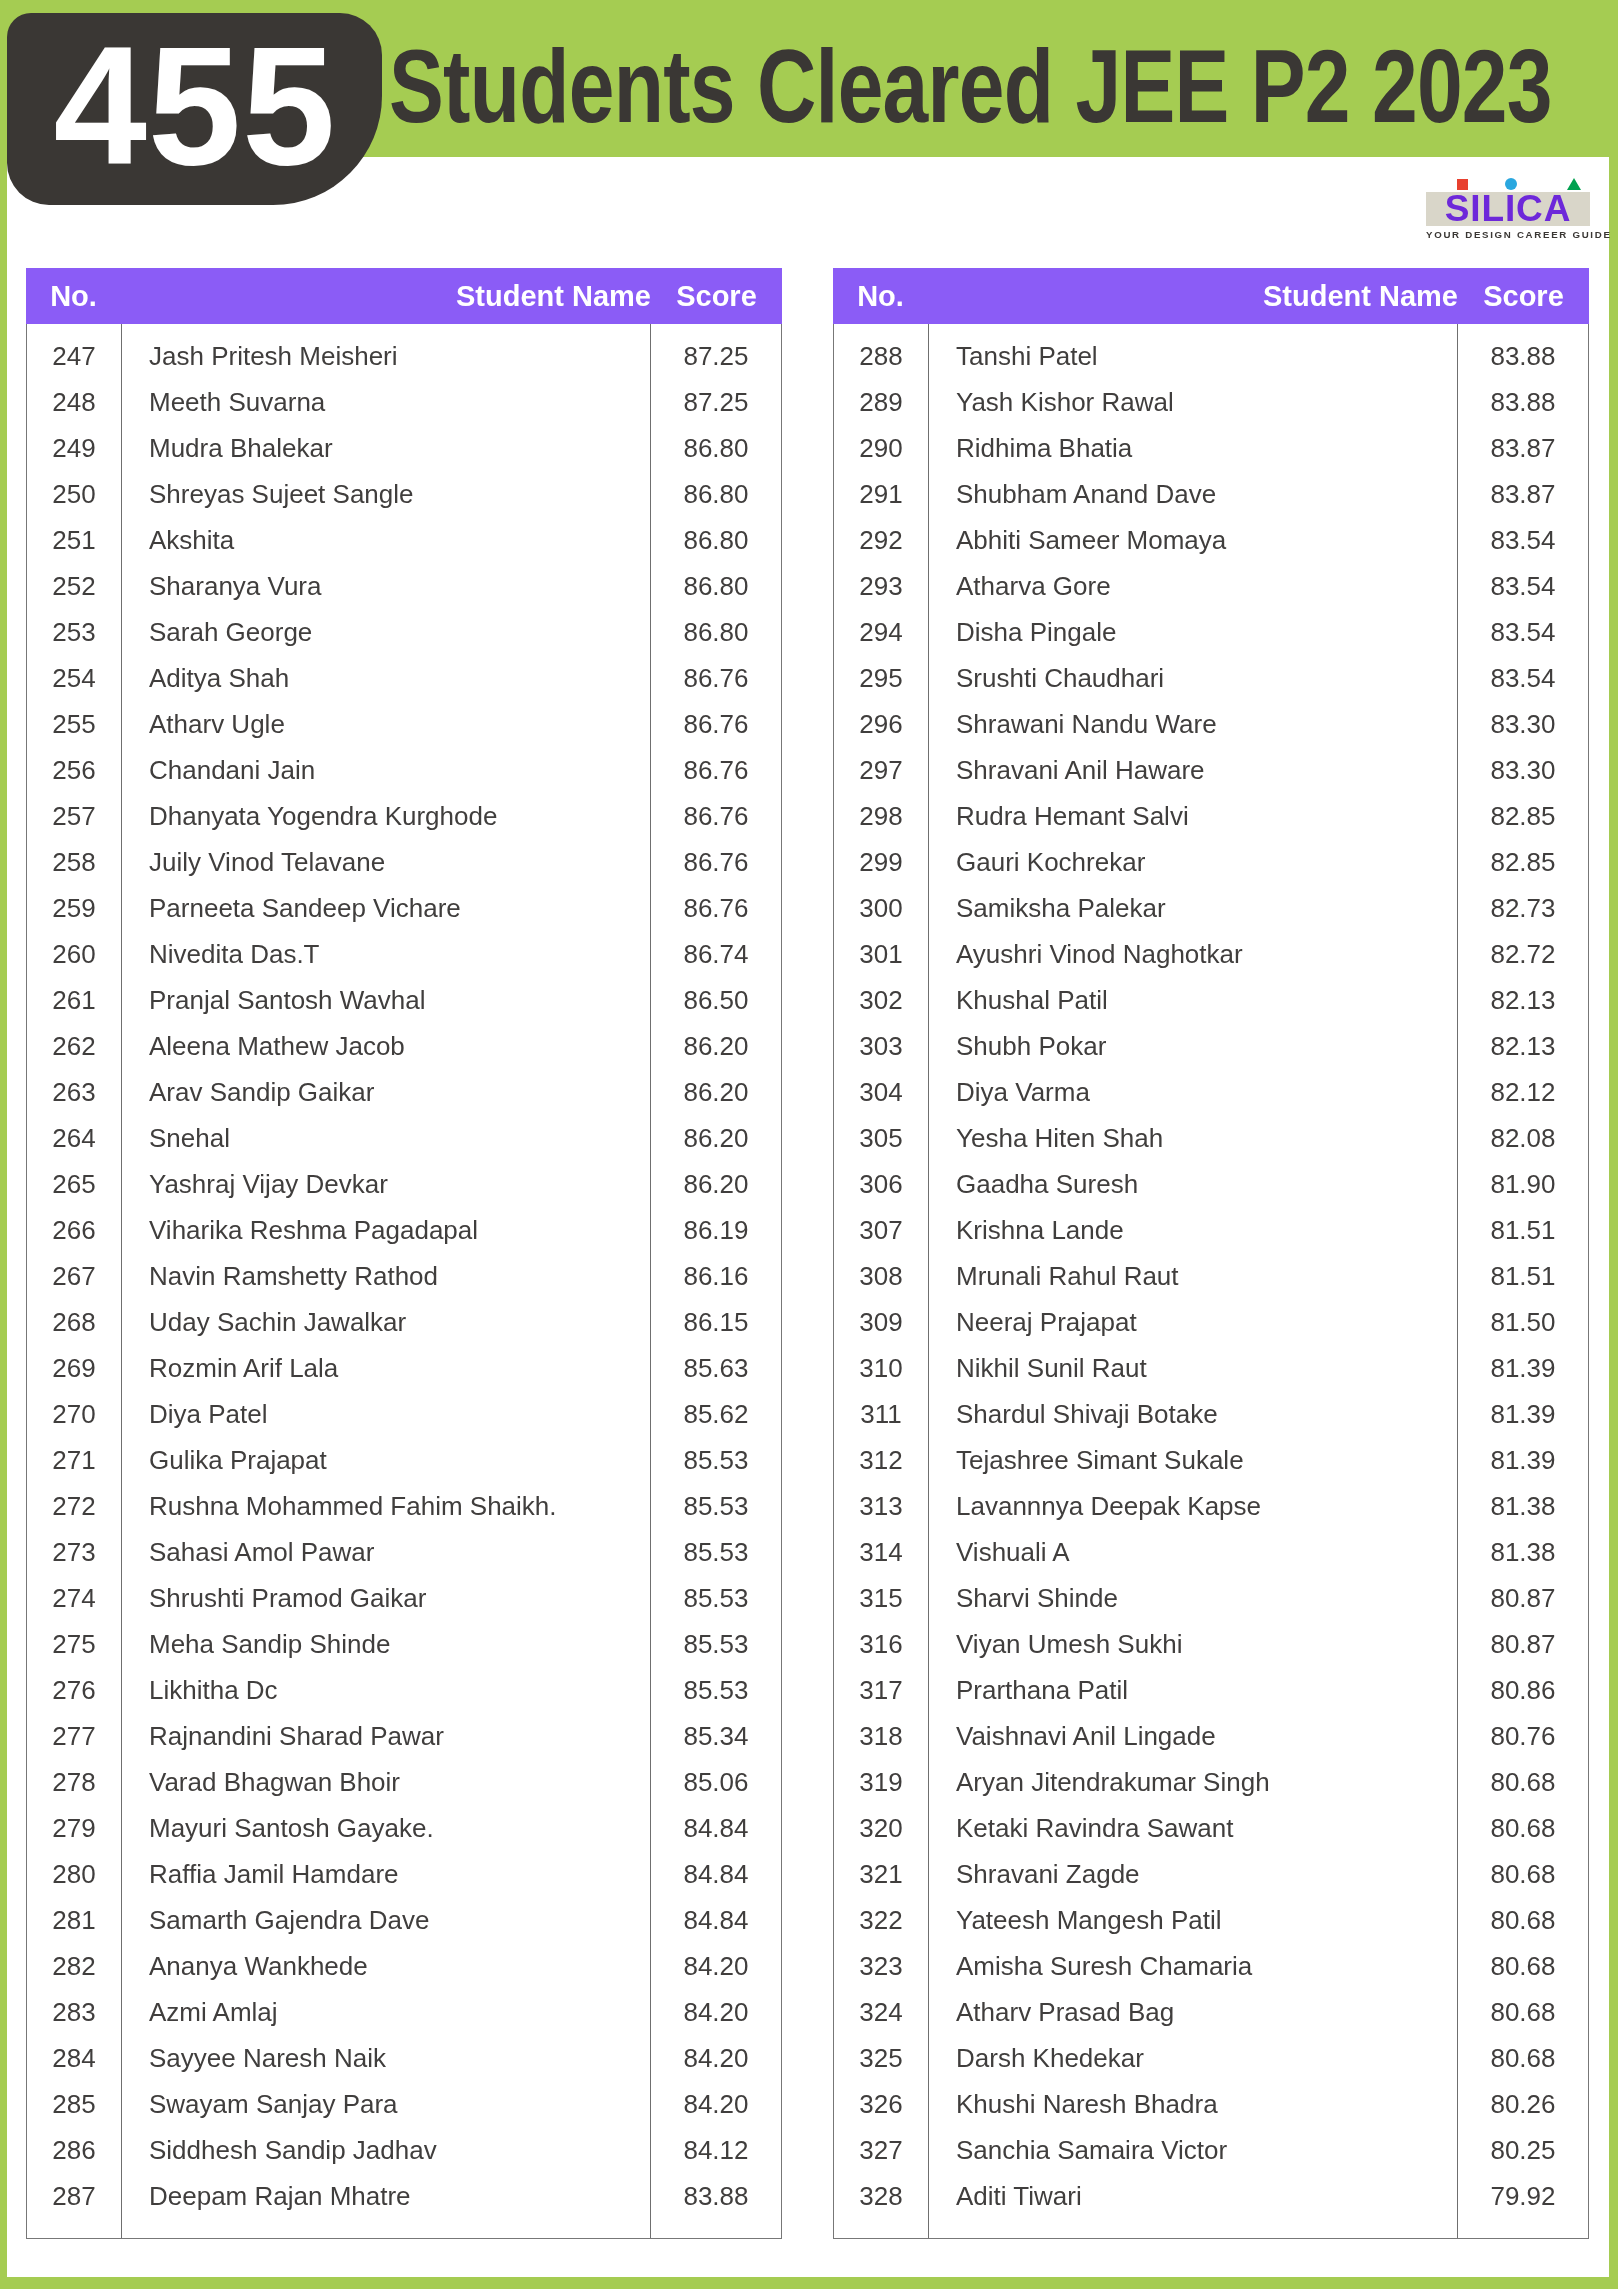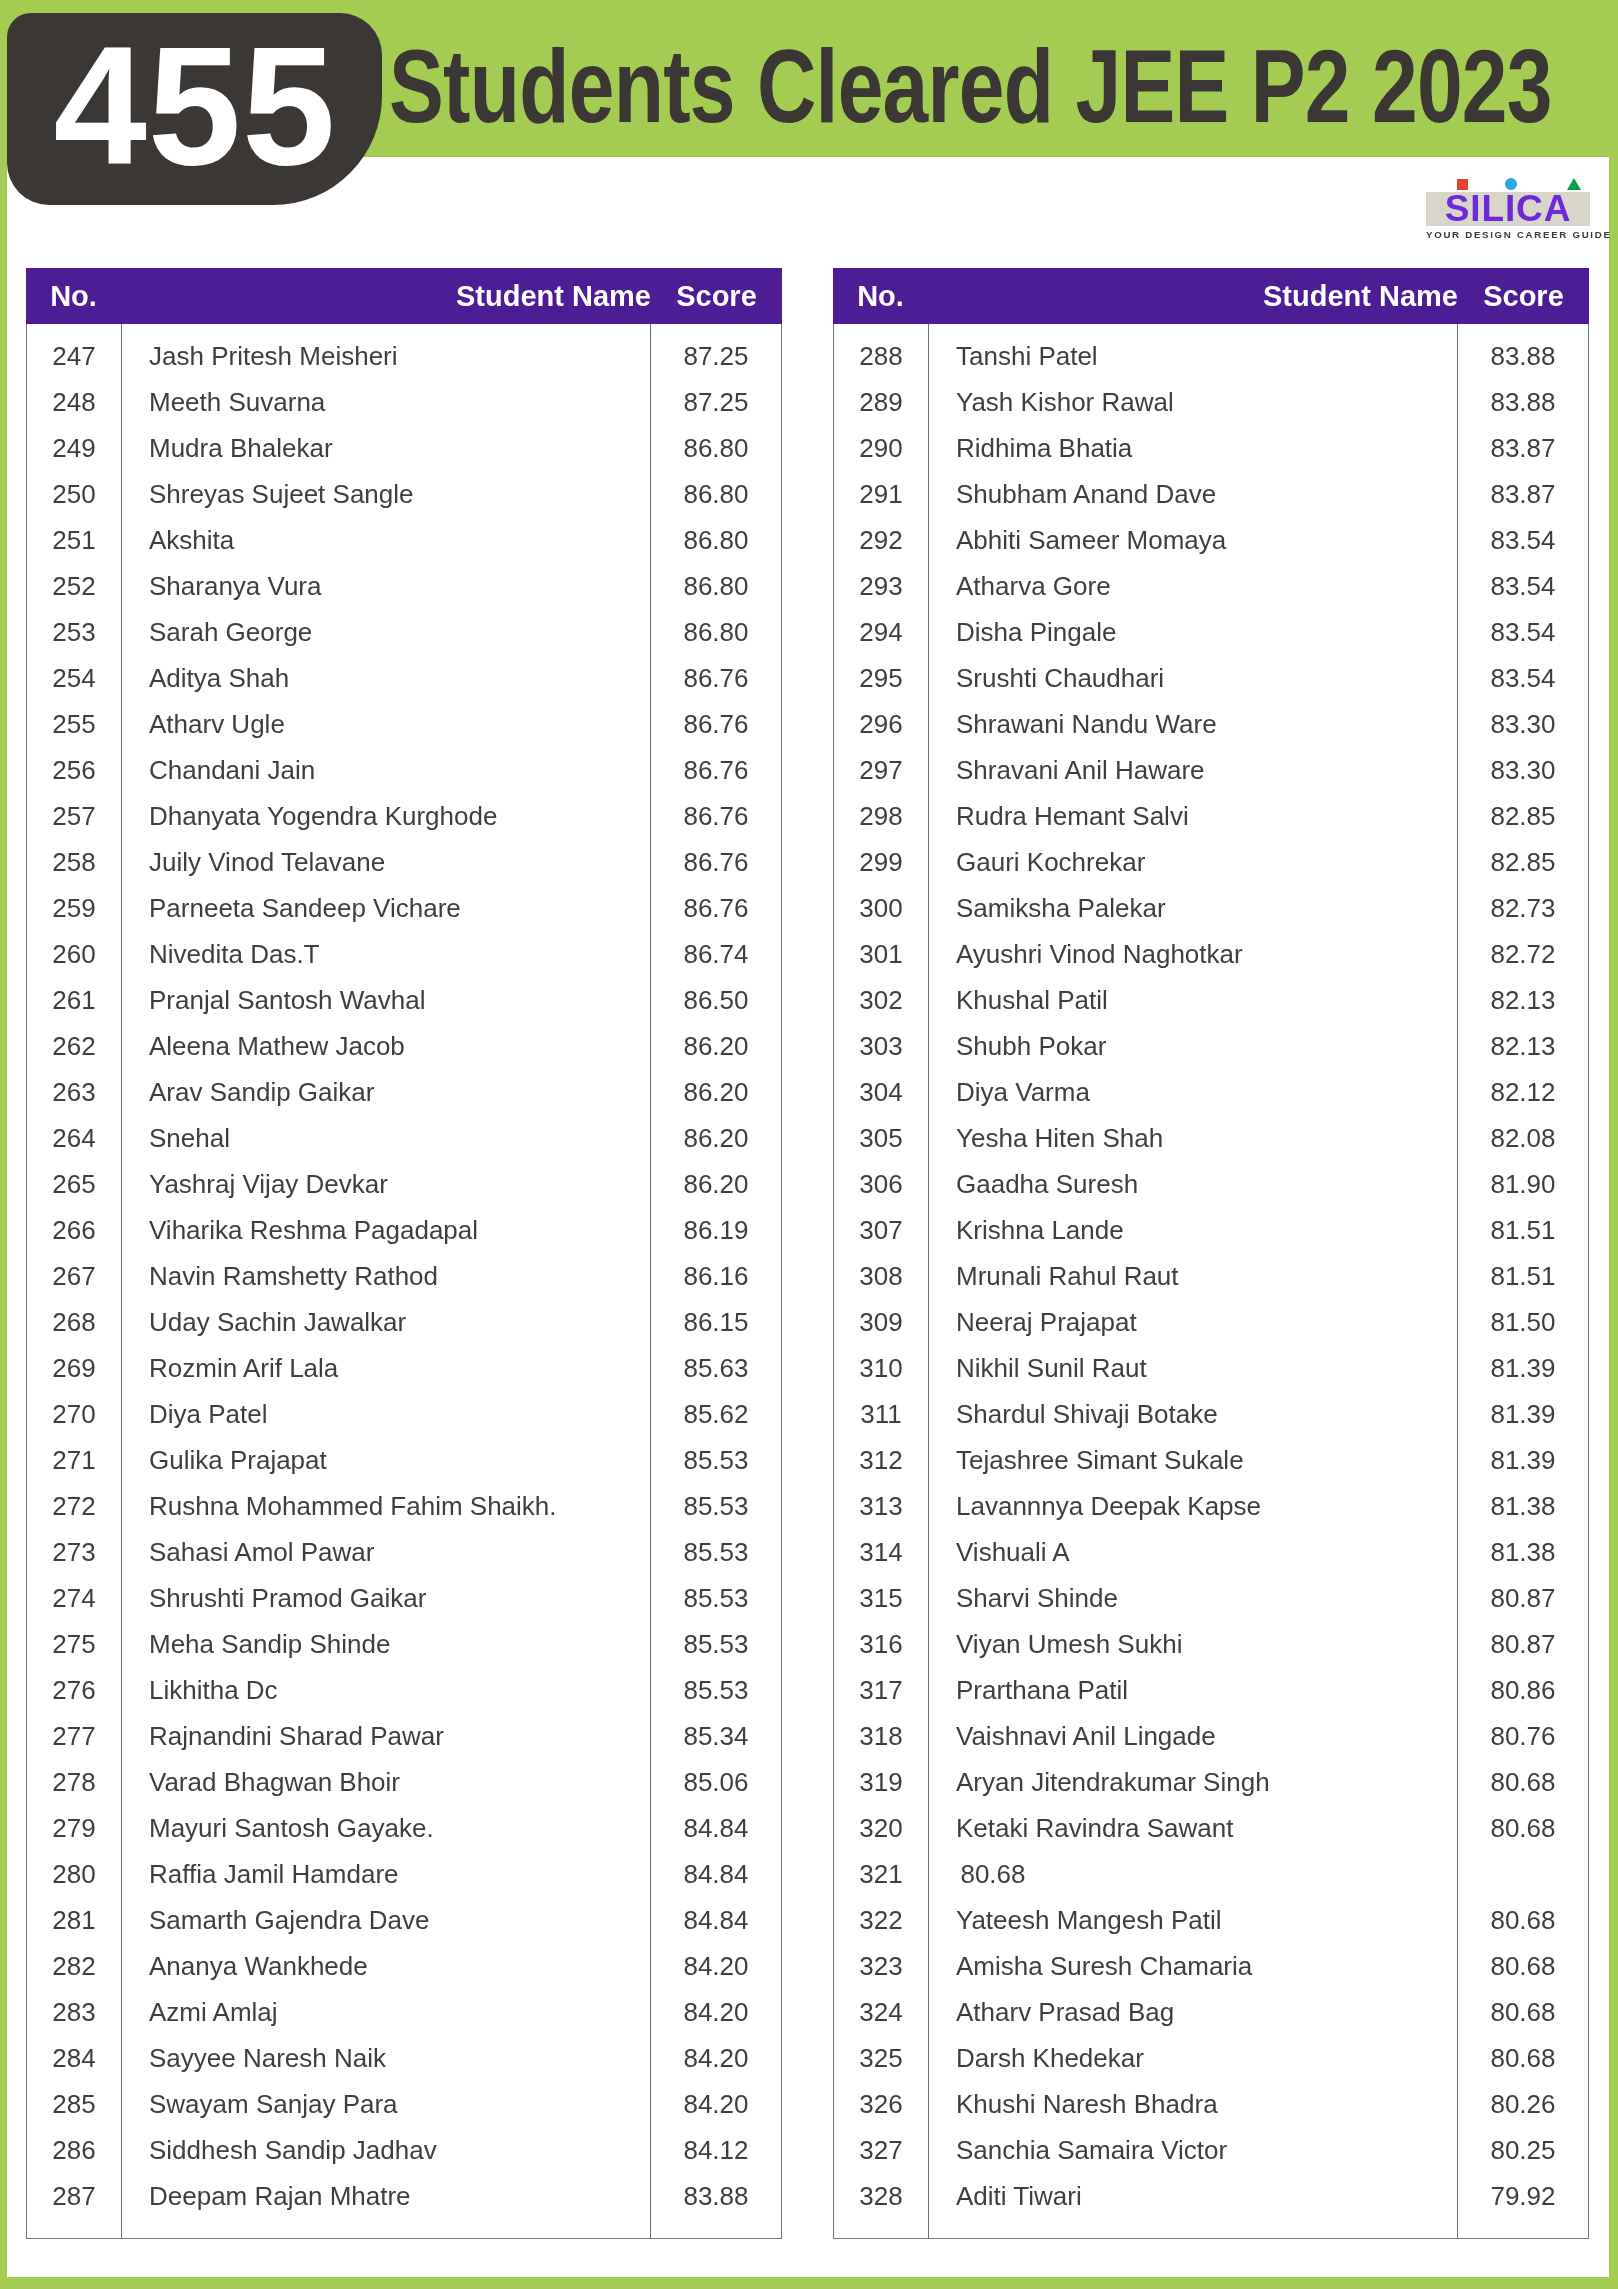--- a/index.html
+++ b/index.html
@@ -48,21 +48,21 @@
   .logo-tagline {
     margin-top:3px; font-size:9.7px; font-weight:bold; letter-spacing:1.7px;
     color:#3a3734; text-align:center; white-space:nowrap;
   }
 
   
   .table { position:absolute; top:268px; width:756px; }
   .table.left  { left:26px; }
   .table.right { left:833px; }
   .thead {
-    height:56px; background:#4c1d95; color:#ffffff;
+    height:56px; background:#8b5cf6; color:#ffffff;
     display:flex; align-items:center; font-weight:bold; font-size:29px;
   }
   .th-no    { width:95px; text-align:center; }
   .th-name  { flex:1; padding-left:27px;text-align:right; }
   .th-score { width:131px; text-align:center; }
   .tbody {
     position:relative;
     border:0.9px solid #777777; border-top:none; border-bottom-width:1.8px;
     padding-top:9.2px; padding-bottom:19px; background:#ffffff;
   }
@@ -561,20 +561,21 @@
   </div>
 
   <div class="tr">
     <div class="td-no">320</div>
     <div class="td-name">Ketaki Ravindra Sawant</div>
     <div class="td-score">80.68</div>
   </div>
 
   <div class="tr">
     <div class="td-no">321</div>
+    <div class="td-name">Shravani Zagde</div>
     <div class="td-score">80.68</div>
   </div>
 
   <div class="tr">
     <div class="td-no">322</div>
     <div class="td-name">Yateesh Mangesh Patil</div>
     <div class="td-score">80.68</div>
   </div>
 
   <div class="tr">

